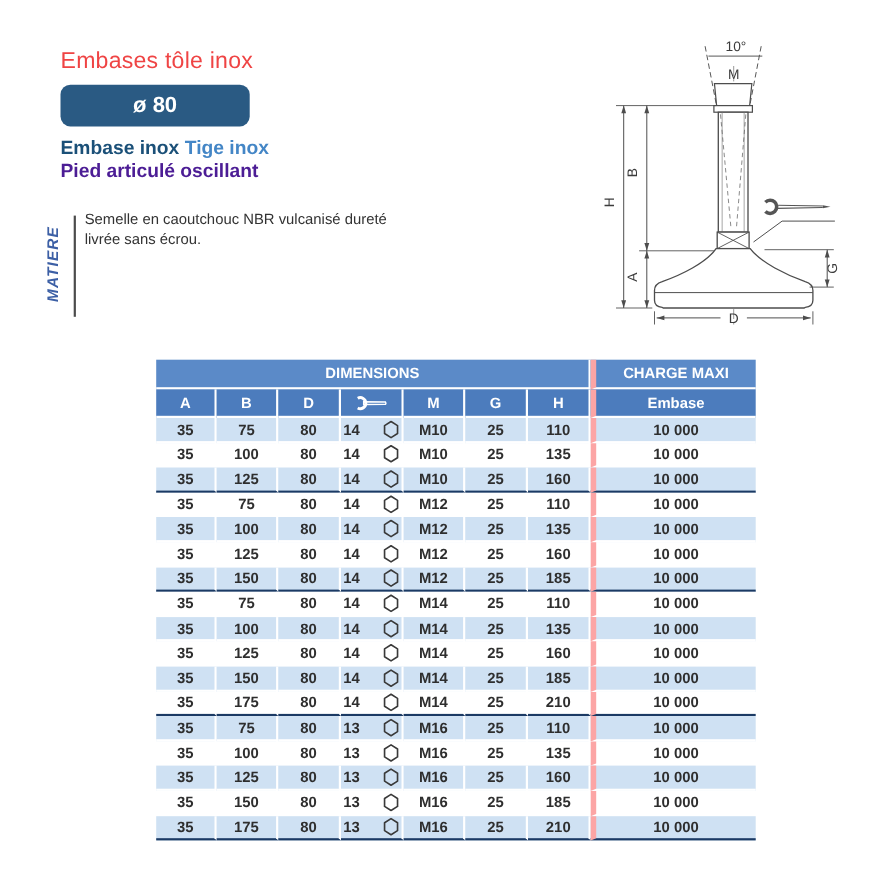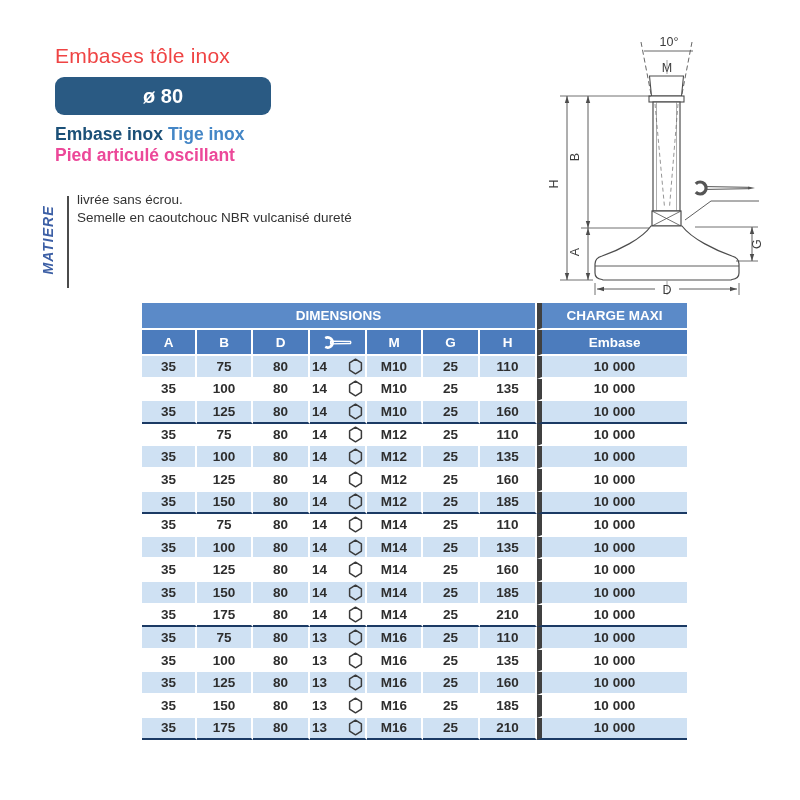--- a/index.html
+++ b/index.html
@@ -6,46 +6,46 @@
   body {
     width:800px; height:800px; position:relative; background:#ffffff;
     font-family:"Liberation Sans", sans-serif;
     -webkit-font-smoothing:antialiased;
   }
   .page-title {
     position:absolute; left:55px; top:44px;
     font-size:21px; color:#ef4444; letter-spacing:0.2px;
   }
   .size-badge {
-    position:absolute; left:55px; top:77px; width:216px; height:38px;
+    position:absolute; left:55px; top:77px; width:172px; height:38px;
     background:#2a5a83; border-radius:9px; color:#fff;
     font-size:20px; font-weight:bold;
     display:flex; align-items:center; justify-content:center;
   }
   .subtitle-1 { position:absolute; left:55px; top:124px; font-size:17.5px; font-weight:bold; color:#1b5078;text-align:right; }
   .subtitle-1 .accent { color:#4486c6; margin-left:5px; }
-  .subtitle-2 { position:absolute; left:55px; top:145px; font-size:17.5px; font-weight:bold; color:#ec4899; }
+  .subtitle-2 { position:absolute; left:55px; top:145px; font-size:17.5px; font-weight:bold; color:#4c1d95; }
 
   .matiere-label {
     position:absolute; left:40px; top:192px; width:96px; height:18px;
     transform-origin:0 0; transform:rotate(-90deg) translateX(-96px);
     text-align:center; font-size:14px; font-weight:bold; font-style:italic;
     color:#3c5fa5; letter-spacing:1px;
   }
   .matiere-rule { position:absolute; left:67px; top:196px; width:2px; height:92px; background:#4b4b4b; }
   .matiere-text { position:absolute; left:77px; top:191px; width:400px; font-size:13.5px; line-height:17.8px; color:#333333; }
 
   .dim-table-wrap { position:absolute; left:142px; top:303px; width:545px; }
-  table.dim-table { border-collapse:separate; border-spacing:0; width:545px; table-layout:fixed; }
+  table.dim-table { border-collapse:separate; border-spacing:0; width:545px; table-layout:fixed;margin-top:24px; }
   .dim-table th, .dim-table td {
     padding:0; text-align:center; vertical-align:middle;
     border-right:2px solid #ffffff; border-bottom:2px solid #ffffff;
     overflow:hidden;
   }
-  .dim-table th:last-child, .dim-table td:last-child { border-right:none; border-left:5px solid #404040; }
+  .dim-table th:last-child, .dim-table td:last-child { border-right:none; border-left:5px solid #fca5a5; }
   .hrow1 th { background:#5b8ac8; color:#fff; font-size:13.5px; font-weight:bold; height:25px; }
   .hrow2 th { background:#4c7cbd; color:#fff; font-size:13.5px; font-weight:bold; height:24px; }
   .dim-table td { height:20.6px; background:#ffffff; font-size:13.5px; font-weight:bold; color:#2e2e2e; }
   tr.stripe td { background:#cfe1f3; }
   tr.group-end td, tr.table-end td { border-bottom:2.5px solid #1b3a64; }
   .wcell { display:inline-flex; align-items:center; justify-content:center; gap:21px; }
   .wcell svg { display:block; }
 
   .drawing { position:absolute; left:545px; top:8px; }
   .drawing text { font-size:12.5px; fill:#3c3c3c; }
@@ -58,22 +58,22 @@
   <span>ø 80</span>
 </div>
 <div class="subtitle-1">
   <span>Embase inox</span><span class="accent">Tige inox</span>
 </div>
 <div class="subtitle-2">Pied articulé oscillant</div>
 
 <div class="matiere-label">MATIERE</div>
 <div class="matiere-rule"></div>
 <div class="matiere-text">
+  <div>Semelle en caoutchouc NBR vulcanisé dureté</div>
   <div>livrée sans écrou.</div>
-  <div>Semelle en caoutchouc NBR vulcanisé dureté</div>
 </div>
 
 <svg class="drawing" width="220" height="292" viewBox="0 0 220 292">
 
   <line x1="122" y1="52" x2="122" y2="288" stroke="#8a8a8a" stroke-width="0.8" stroke-dasharray="9 3 2 3"></line>
 
   <line x1="106" y1="86" x2="96" y2="34" stroke="#555" stroke-width="0.9" stroke-dasharray="5 3"></line>
   <line x1="137" y1="86" x2="147" y2="34" stroke="#555" stroke-width="0.9" stroke-dasharray="5 3"></line>
   <line x1="99" y1="43" x2="148" y2="43" stroke="#555" stroke-width="0.9"></line>
   <text x="124" y="38" text-anchor="middle">10°</text>

